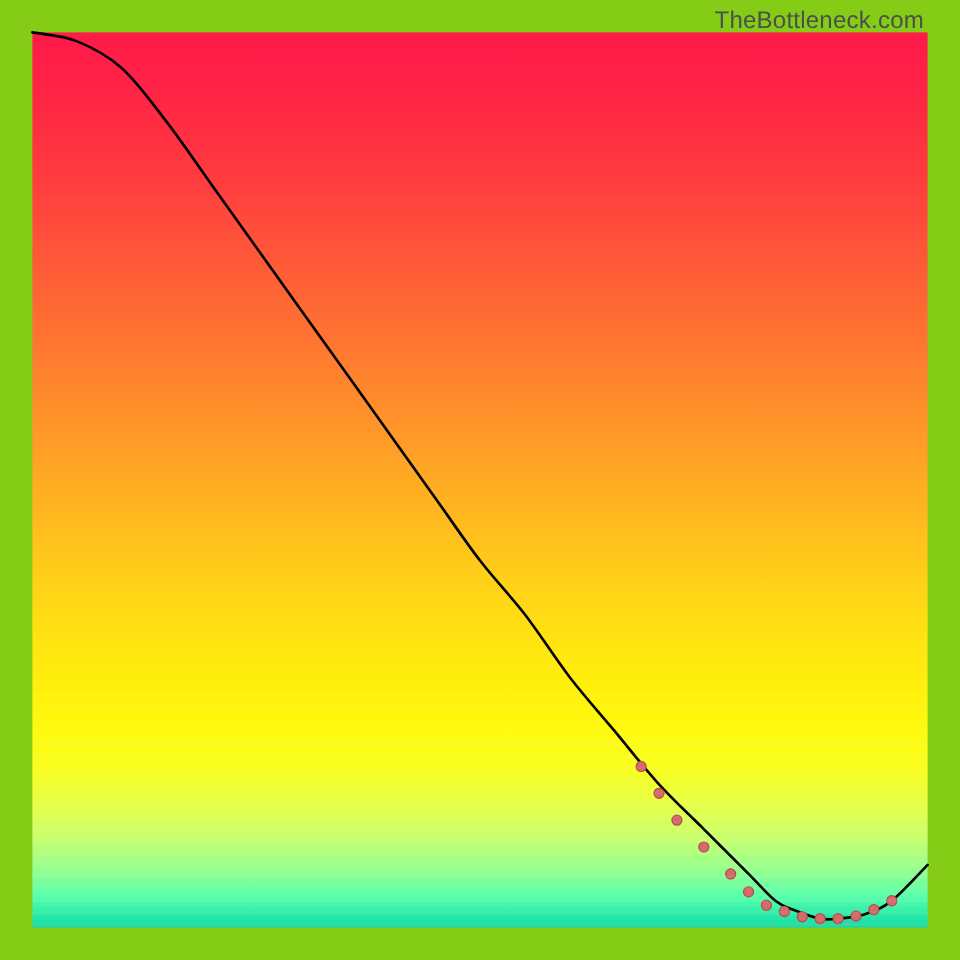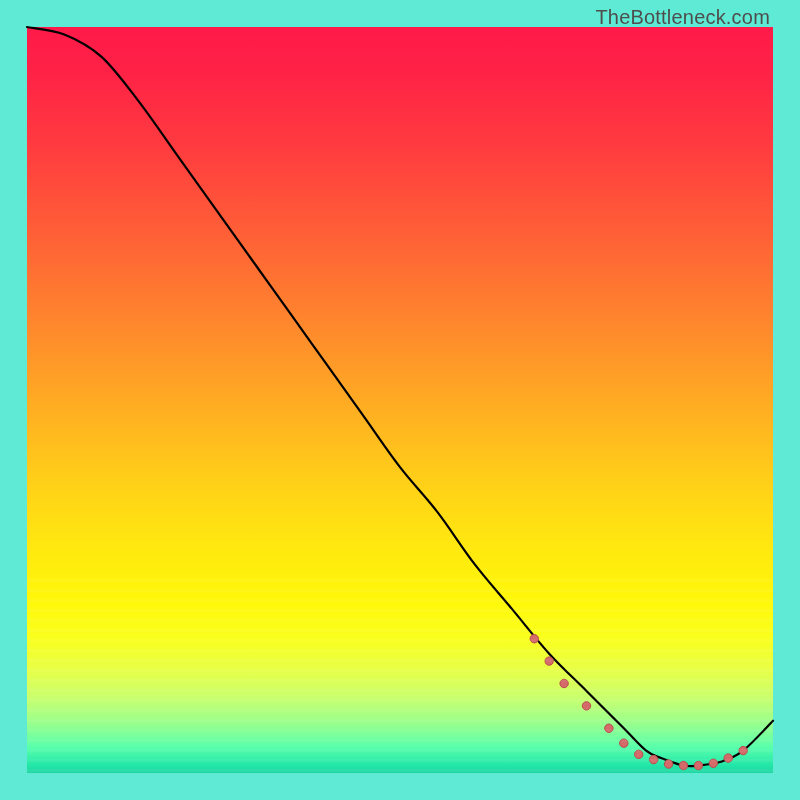--- a/index.html
+++ b/index.html
@@ -8,21 +8,21 @@
     width: 800px;
     height: 800px;
     background: #000;
     overflow: hidden;
     font-family: Arial, Helvetica, sans-serif;
   }
   .frame {
     position: relative;
     width: 800px;
     height: 800px;
-    background: #5eead4;
+    background: #84cc16;
   }
   .plot-area {
     position: absolute;
     left: 27px;
     top: 27px;
     width: 746px;
     height: 746px;
     
     background: linear-gradient(to bottom,
       #ff1a49 0%,

